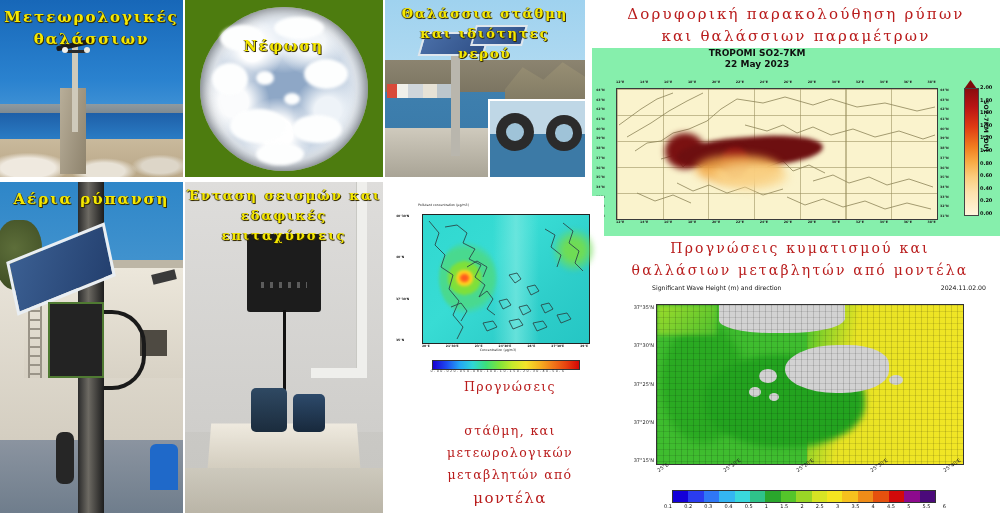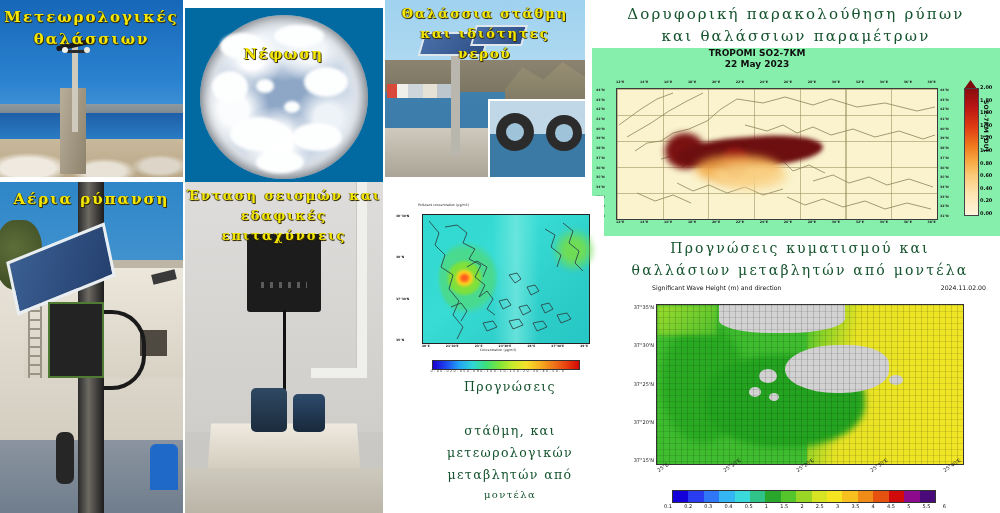--- a/index.html
+++ b/index.html
@@ -10,21 +10,21 @@
 
   
   .ylabel{
     position:absolute;left:0;right:0;text-align:center;
     color:#f5e800;font-family:"DejaVu Serif",serif;font-weight:700;
     letter-spacing:2px;line-height:1.28;
     text-shadow:1px 1px 0 #3a3000, -1px 0 0 rgba(60,50,0,.6), 0 1px 1px rgba(0,0,0,.55);
     z-index:6;pointer-events:none;
   }
   .bluecap{
-    position:absolute;text-align:center;color:#14532d;
+    position:absolute;text-align:center;color:#b91c1c;
     font-family:"DejaVu Serif",serif;font-weight:400;letter-spacing:2.2px;
     line-height:1.45;
   }
 
   
   #p1{left:0;top:0;width:183px;height:177px;
       background:
         
         radial-gradient(ellipse 60px 22px at 28px 168px,#efe9df 0%,#efe9df 45%,rgba(239,233,223,0) 70%),
         radial-gradient(ellipse 46px 18px at 104px 171px,#e8e2d6 0%,#e8e2d6 45%,rgba(232,226,214,0) 72%),
@@ -46,21 +46,21 @@
   #p1 .mast{position:absolute;left:72px;top:46px;width:6px;height:86px;background:#cfcabb;}
   #p1 .pillar{position:absolute;left:60px;top:88px;width:26px;height:86px;
        background:linear-gradient(100deg,#b8ae99,#8e836d);}
   #p1 .vane{position:absolute;left:56px;top:42px;width:40px;height:5px;background:#1c1c1c;
        transform:rotate(-13deg);border-radius:2px;}
   #p1 .cups{position:absolute;left:64px;top:50px;width:22px;height:3px;background:#2a2a2a;}
   #p1 .cupa{position:absolute;left:62px;top:47px;width:6px;height:6px;border-radius:50%;background:#f2f2ee;}
   #p1 .cupb{position:absolute;left:84px;top:47px;width:6px;height:6px;border-radius:50%;background:#e8e8e2;}
 
   
-  #p2{left:185px;top:8px;width:198px;height:177px;background:#0369a1;}
+  #p2{left:185px;top:0;width:198px;height:177px;background:#4d7c0f;}
   #p2 .dome{position:absolute;left:15px;top:7px;width:168px;height:164px;border-radius:50%;
       background:
         radial-gradient(circle at 31% 26%,#ffffff 0 7%,rgba(255,255,255,0) 19%),
         radial-gradient(circle at 66% 21%,#f4f7fa 0 8%,rgba(244,247,250,0) 20%),
         radial-gradient(circle at 20% 58%,#fbfcfd 0 9%,rgba(251,252,253,0) 22%),
         radial-gradient(circle at 76% 63%,#eef3f8 0 8%,rgba(238,243,248,0) 21%),
         radial-gradient(circle at 46% 77%,#ffffff 0 10%,rgba(255,255,255,0) 23%),
         radial-gradient(circle at 50% 12%,#e9eff6 0 14%,rgba(233,239,246,0) 28%),
         radial-gradient(circle at 50% 50%,#8ea7c6 0 36%,#b9c9dc 48%,#e6ecf3 62%,#cfd8e2 76%,#2a2a2a 93%,#141414 100%);
       box-shadow:inset 0 0 16px rgba(0,0,0,.65);}
@@ -465,21 +465,21 @@
       </div>
     <div class="cap7">Concentration (µg/m3)</div>
     <div id="cbar7"></div>
     <div class="cap7b" id="c7cbt"><span>0.0</span><span>0.02</span><span>0.05</span><span>0.08</span><span>0.10</span><span>0.1</span><span>0.15</span><span>0.2</span><span>0.3</span><span>0.4</span><span>0.5</span><span>0.6</span></div>
   </div>
 
   <div class="bluecap" style="left:410px;top:378px;width:200px;font-size:12.5px;letter-spacing:1.4px;">Προγνώσεις</div>
   <div class="bluecap" style="left:410px;top:422px;width:200px;font-size:12.5px;letter-spacing:1.4px;">στάθμη, και</div>
   <div class="bluecap" style="left:410px;top:444px;width:200px;font-size:12.5px;letter-spacing:1.4px;">μετεωρολογικών</div>
   <div class="bluecap" style="left:410px;top:466px;width:200px;font-size:12.5px;letter-spacing:1.4px;">μεταβλητών από</div>
-  <div class="bluecap" style="left:410px;top:488px;width:200px;font-size:10px;letter-spacing:1.4px;">μοντέλα</div>
+  <div class="bluecap" style="left:410px;top:488px;width:200px;font-size:15px;letter-spacing:1.4px;">μοντέλα</div>
 
   <div class="bluecap" style="left:600px;top:238px;width:400px;font-size:14px;">Προγνώσεις κυματισμού και</div>
   <div class="bluecap" style="left:600px;top:260px;width:400px;font-size:14px;">θαλλάσιων μεταβλητών από μοντέλα</div>
 
   <div class="panel" id="p8">
     <div class="ttl">Significant Wave Height (m) and direction</div>
     <div class="date">2024.11.02.00</div>
 
     <div id="wavemap">
       <div class="yellowR"></div>

